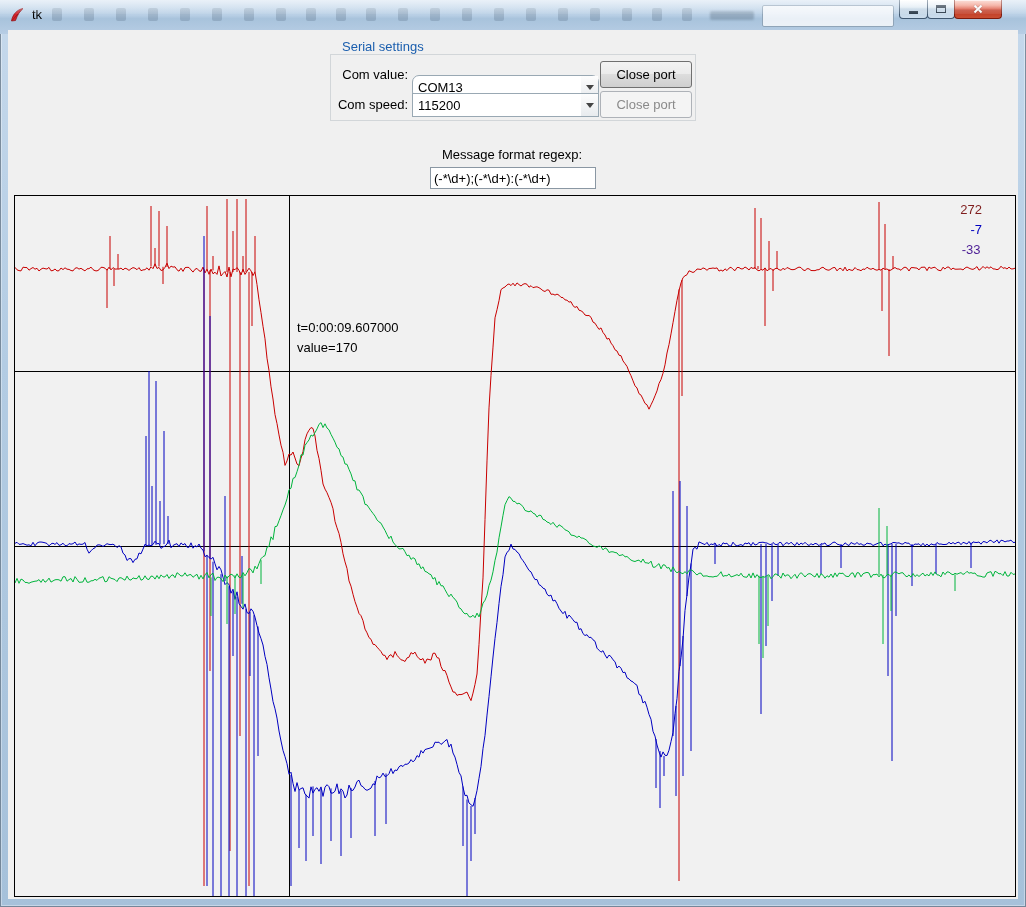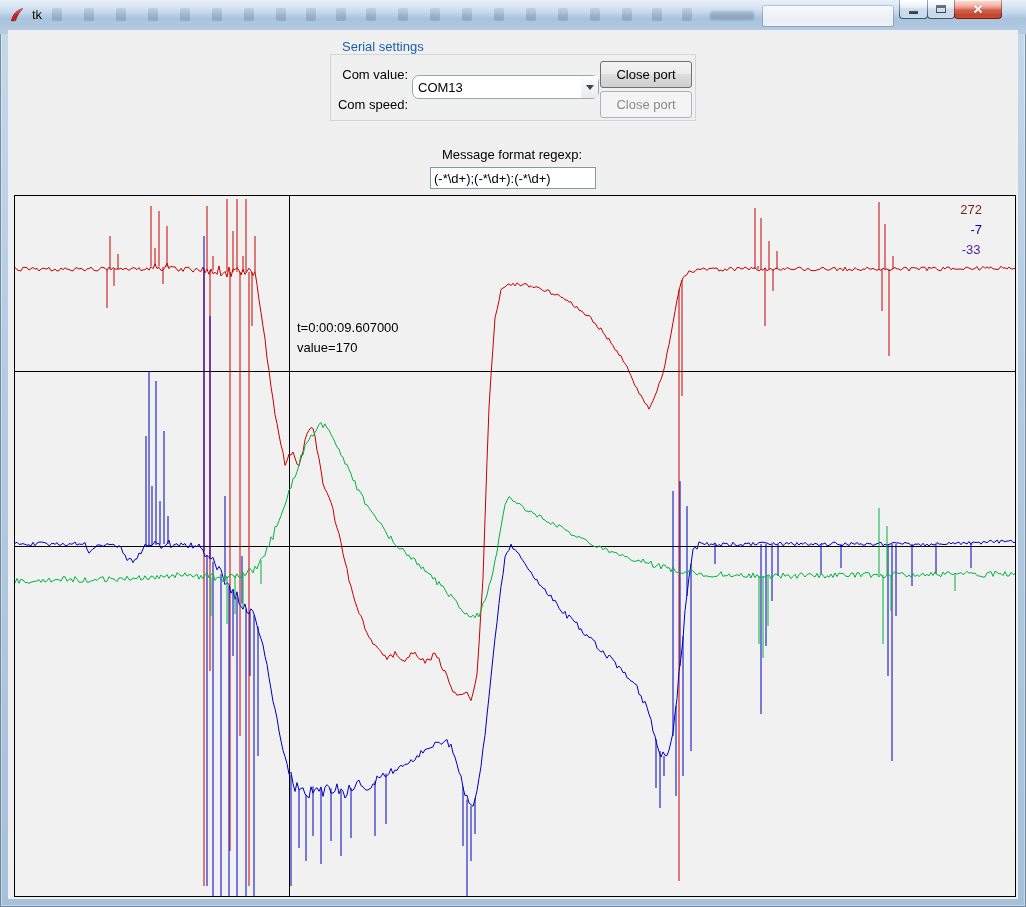--- a/index.html
+++ b/index.html
@@ -100,20 +100,26 @@
     <span class="form-label" style="left:310px;top:37px;">Com value:</span>
     <div class="combo" style="left:404px;top:45px;border-radius:7px;">
       <span class="val">COM13</span>
       <span class="arrowzone">
           <span class="arrow"></span>
         </span>
     </div>
     <div class="btn" style="left:592px;top:31px;">Close port</div>
 
     <span class="form-label" style="left:310px;top:67px;">Com speed:</span>
+    <div class="combo" style="left:404px;top:63px;">
+      <span class="val">115200</span>
+      <span class="arrowzone">
+          <span class="arrow"></span>
+        </span>
+    </div>
     <div class="btn disabled" style="left:592px;top:61px;">Close port</div>
 
     <div class="regexp-label">Message format regexp:</div>
     <input class="regexp-entry" type="text" value="(-*\d+);(-*\d+):(-*\d+)" style="">
 
     <div class="plot">
       <svg id="plot-svg" width="1000" height="700" viewBox="0 0 1000 700">
           <line x1="0" y1="175.5" x2="1000" y2="175.5" stroke="#000" stroke-width="1"></line>
           <line x1="0" y1="350.5" x2="1000" y2="350.5" stroke="#000" stroke-width="1"></line>
           <line x1="274.5" y1="0" x2="274.5" y2="700" stroke="#000" stroke-width="1"></line>

